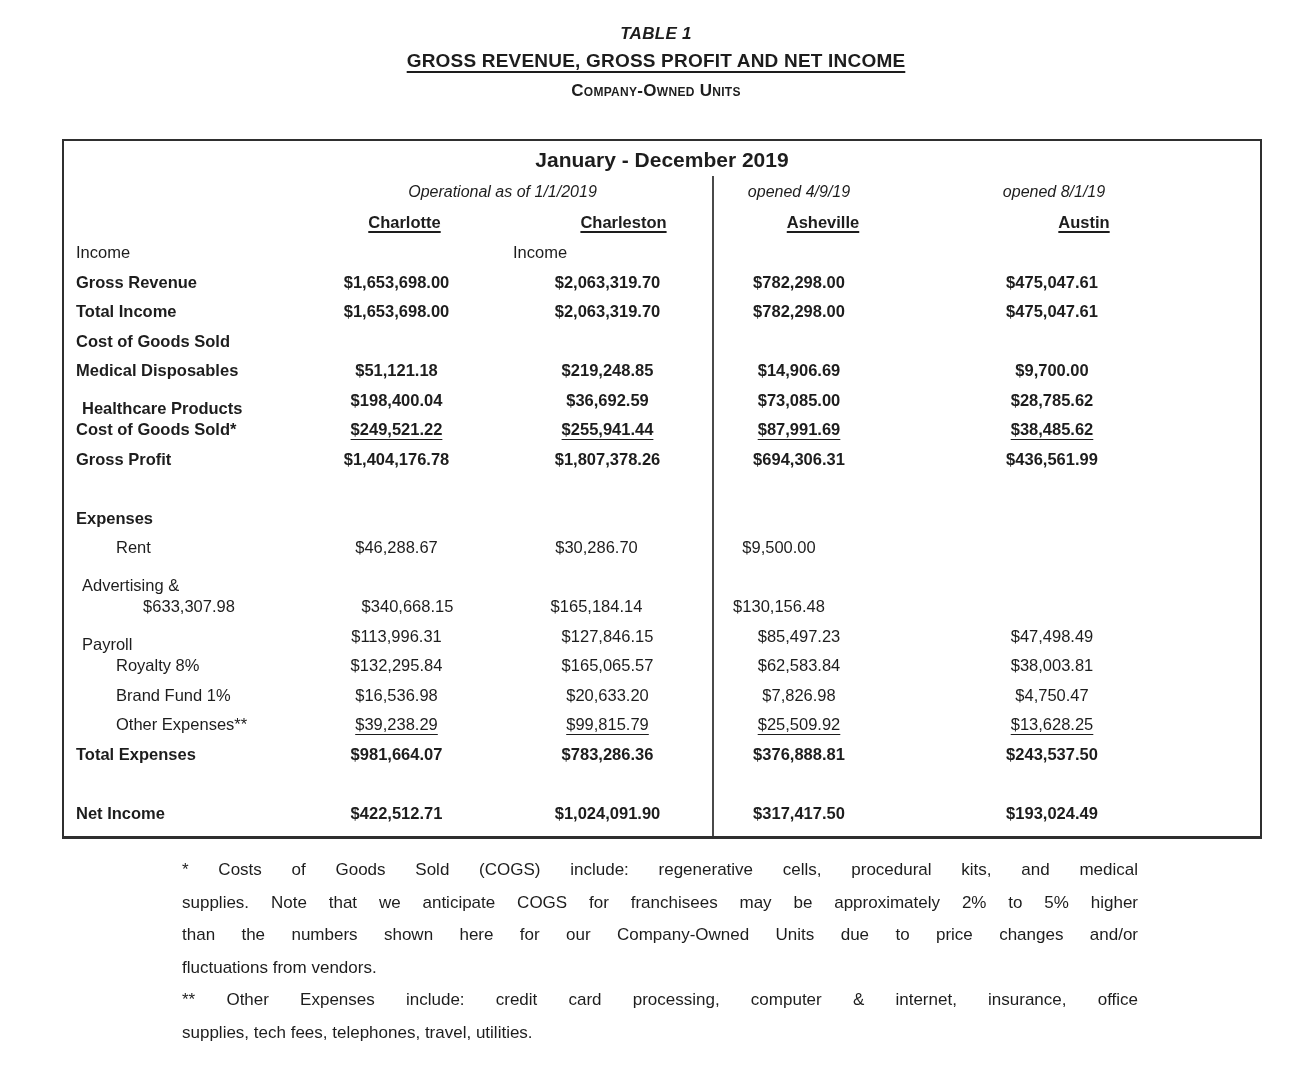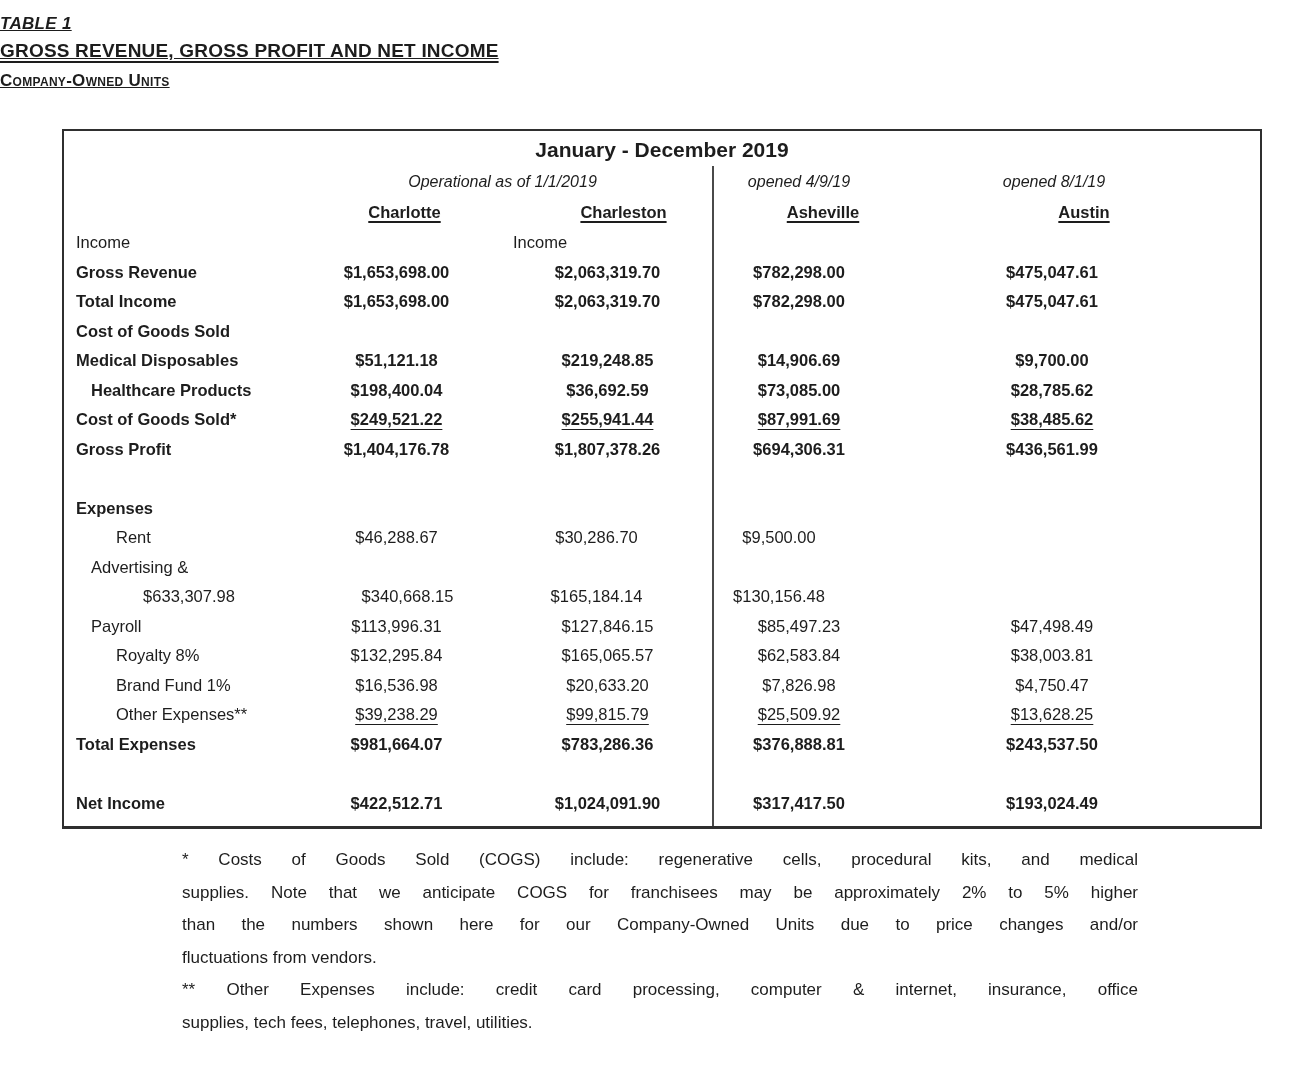--- a/index.html
+++ b/index.html
@@ -1,20 +1,20 @@
 <!DOCTYPE html>
 <html><head>
 <meta charset="utf-8">
 <style>
   * { margin:0; padding:0; box-sizing:border-box; }
   html,body { width:1312px; height:1066px; background:#ffffff; overflow:hidden;
     font-family:"Liberation Sans", sans-serif; color:#1d1d1d; }
 
   
-  .doc-header { padding-top:14px; text-align:left;text-decoration:underline; }
+  .doc-header { padding-top:24px; text-align:center; }
   .t1 { font-size:17px; font-weight:bold; font-style:italic; letter-spacing:.3px; }
   .t2 { margin-top:6px; font-size:19px; font-weight:bold; letter-spacing:.2px;
         text-decoration:underline; text-decoration-thickness:2px; text-underline-offset:4px; }
   .t3 { margin-top:9px; font-size:17px; font-weight:bold; font-variant:small-caps; letter-spacing:.3px; }
 
   
   .table-box { position:relative; margin:38px 0 0 62px; width:1200px;
     border:2px solid #2f2f2f; border-top-width:2.5px; border-bottom-width:3px; padding-bottom:8px; }
   .vline { position:absolute; left:648px; top:35px; bottom:0; width:1.5px; background:#4a4a4a; }
 
@@ -26,21 +26,21 @@
   .hdr-au { padding-right:36px; }
 
   .city-grid { display:grid; grid-template-columns:250px 165px 235px 170px 376px; height:31px; line-height:30px;gap:8px; }
   .city { font-size:16.5px; font-weight:bold; text-align:center;
           text-decoration:underline; text-decoration-thickness:1.5px; text-underline-offset:3px; }
 
   .row { display:grid; grid-template-columns:250px 165px 235px 170px 376px; height:29.5px; line-height:29.5px; font-size:16.5px; }
   .row.spacer { height:29.5px; }
   .row.bold { font-weight:bold; }
   .label { text-align:left; padding-left:12px; white-space:nowrap; }
-  .indent1 { padding-left:27px; }
+  .indent1 { padding-left:18px;margin-top:8px; }
   .indent2 { padding-left:52px; }
   .val { text-align:center; white-space:nowrap; }
   .c2 { padding-left:22px; }
   .c4 { padding-right:40px; }
   .left-val { text-align:left; padding-left:34px; }
   .ul { text-decoration:underline; text-decoration-thickness:1px; text-underline-offset:3.5px; }
 
   
   .footnotes { margin:15px 0 0 182px; width:956px; font-size:17px; line-height:32.5px; }
   .fn-line { text-align:left; white-space:normal; }

